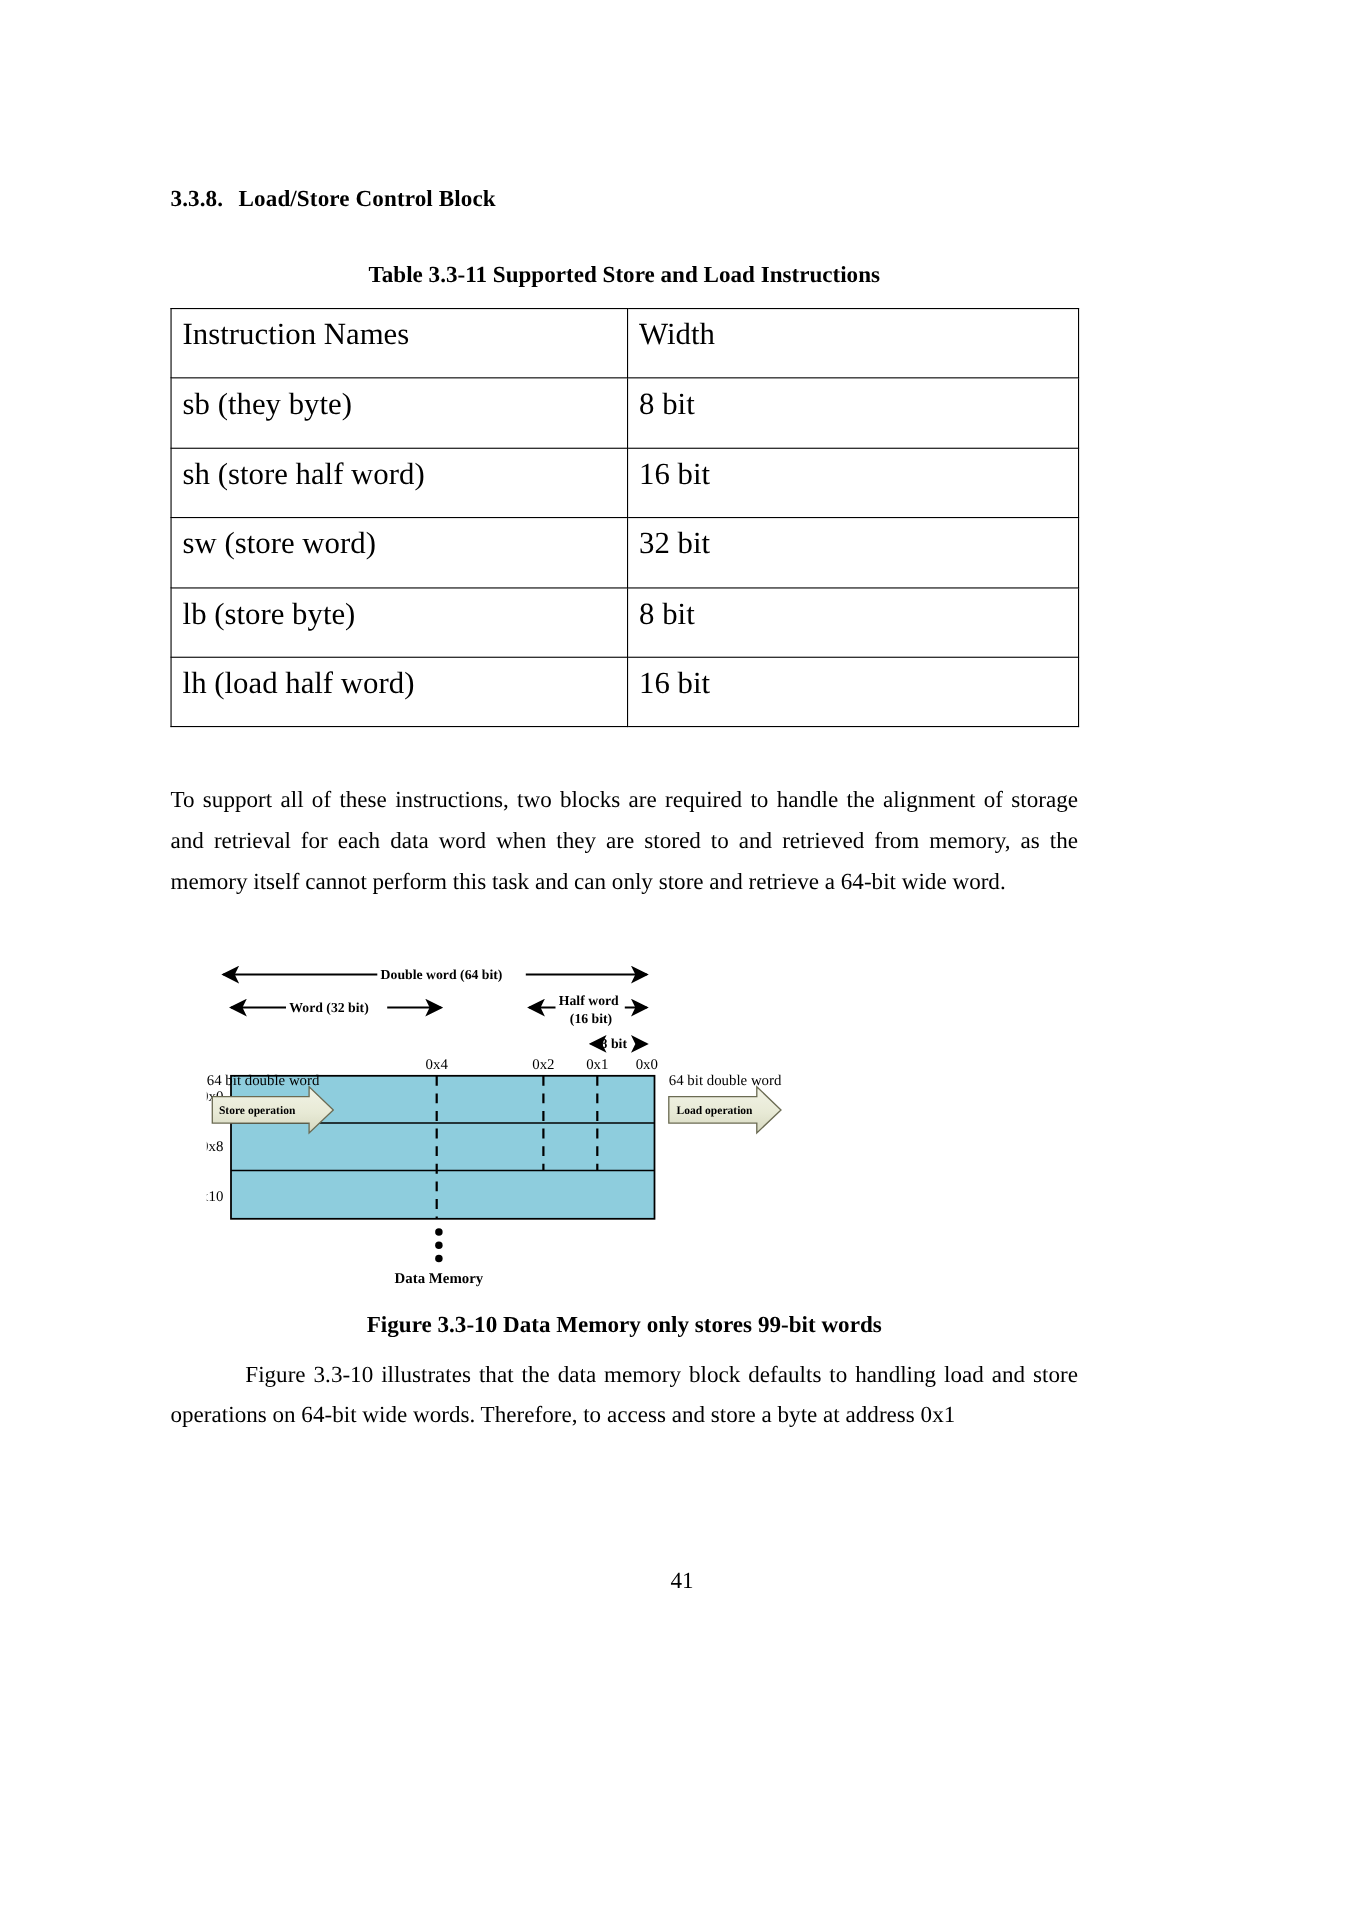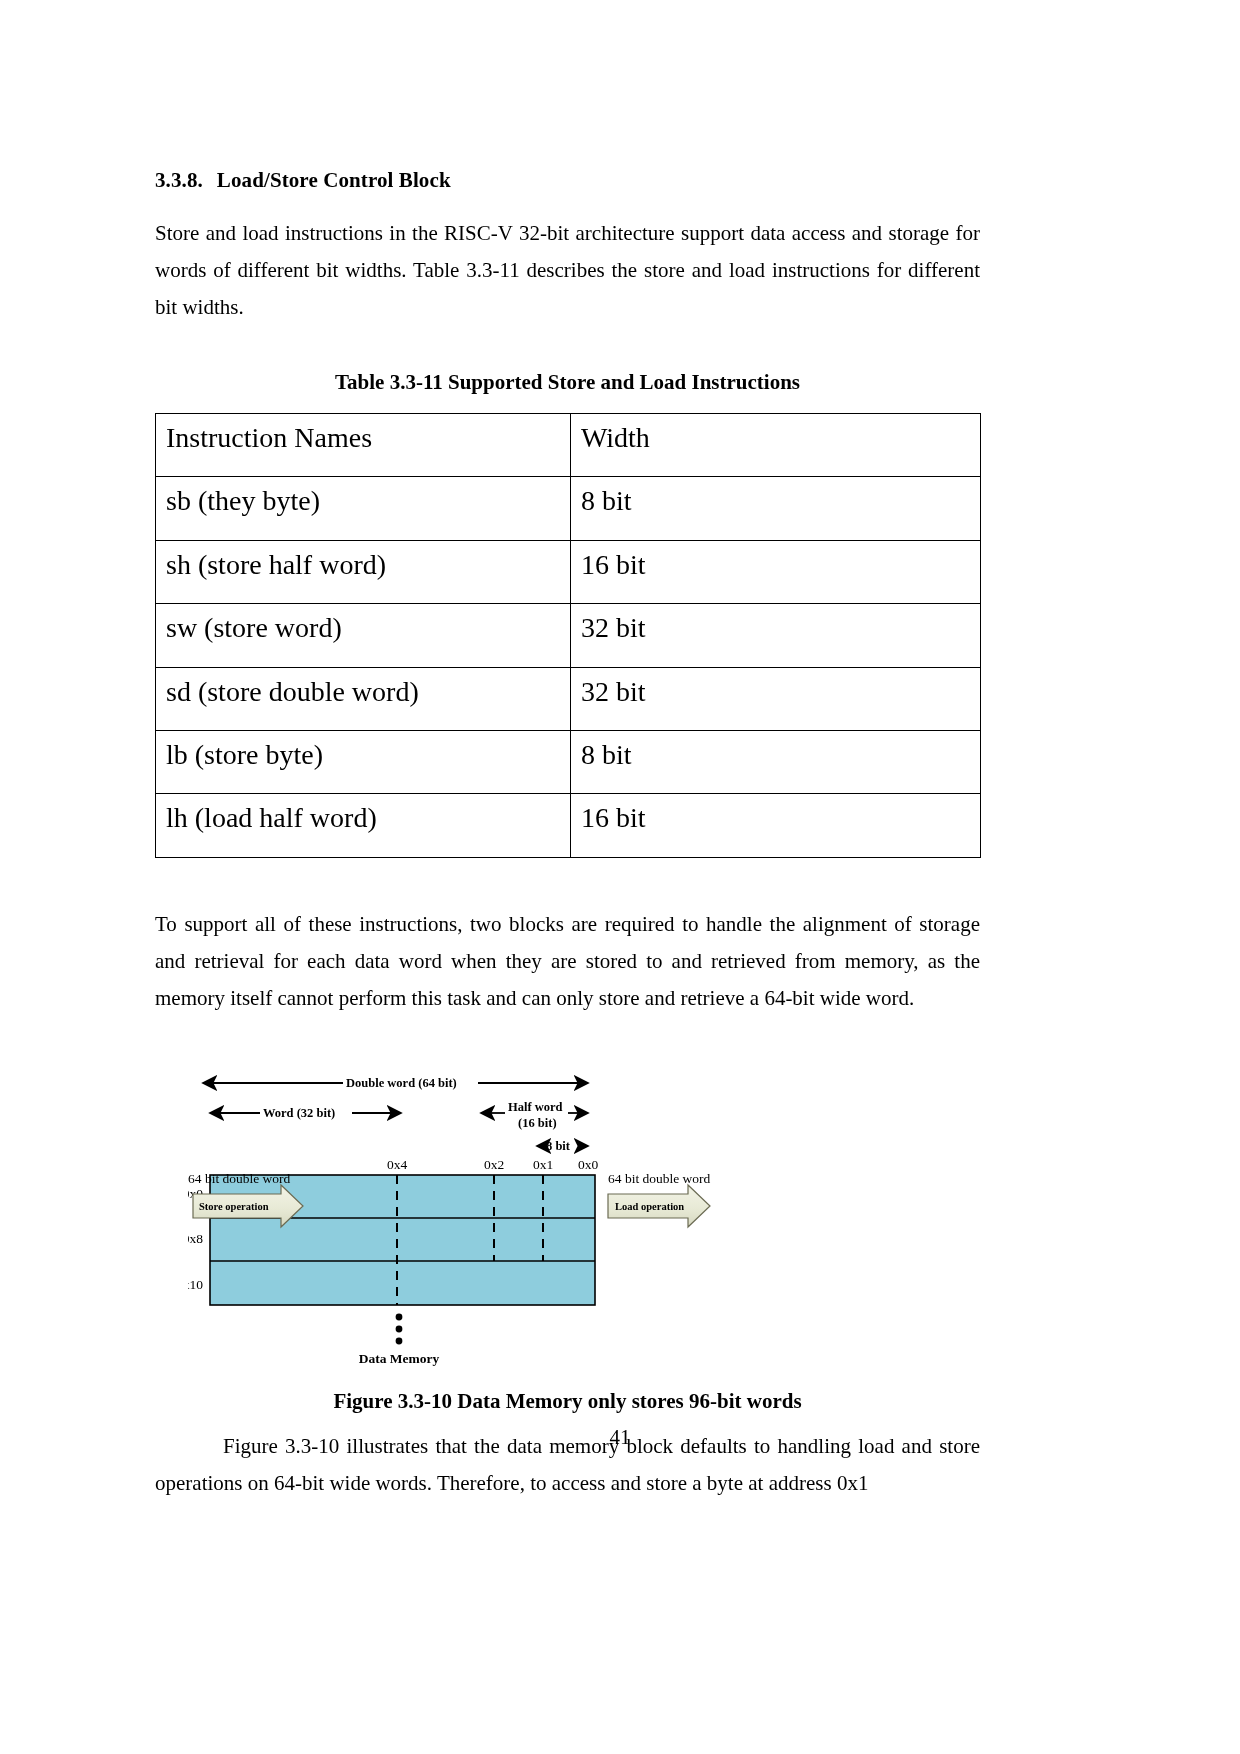--- a/index.html
+++ b/index.html
@@ -135,21 +135,20 @@
 </head>
 <body>
 
 <div class="page">
   <div class="content">
 
     <h2 class="section-heading" style="margin-top:168px;">
       <span class="num">3.3.8.</span><span>Load/Store Control Block</span>
     </h2>
 
-    <p class="body-text" style="margin-top:22px;">Store and load instructions in the RISC-V 32-bit architecture support data access and storage for words of different bit widths. Table 3.3-11 describes the store and load instructions for different bit widths.</p>
 
     <p class="table-caption" style="margin-top:44px;">Table 3.3-11 Supported Store and Load Instructions</p>
 
     <table class="instr-table" style="margin-top:18px;">
       <colgroup>
           <col class="c1">
           <col class="c2">
         </colgroup>
       <thead>
         <tr>
@@ -161,24 +160,20 @@
         <tr>
           <td>sb (they byte)</td>
           <td>8 bit</td>
         </tr>
         <tr>
           <td>sh (store half word)</td>
           <td>16 bit</td>
         </tr>
         <tr>
           <td>sw (store word)</td>
-          <td>32 bit</td>
-        </tr>
-        <tr>
-          <td>sd (store double word)</td>
           <td>32 bit</td>
         </tr>
         <tr>
           <td>lb (store byte)</td>
           <td>8 bit</td>
         </tr>
         <tr>
           <td>lh (load half word)</td>
           <td>16 bit</td>
         </tr>
@@ -262,19 +257,19 @@
         <g>
           <circle cx="211" cy="256" r="3.4" fill="#000"></circle>
           <circle cx="211" cy="268" r="3.4" fill="#000"></circle>
           <circle cx="211" cy="280" r="3.4" fill="#000"></circle>
         </g>
 
         <text class="lbl-dm" x="211" y="302" text-anchor="middle">Data Memory</text>
       </svg>
     </div>
 
-    <p class="figure-caption" style="margin-top:8px;">Figure 3.3-10 Data Memory only stores 96-bit words</p>
+    <p class="figure-caption" style="margin-top:8px;">Figure 3.3-10 Data Memory only stores 99-bit words</p>
 
     <p class="body-text indent-first" style="margin-top:14px;">Figure 3.3-10 illustrates that the data memory block defaults to handling load and store operations on 64-bit wide words. Therefore, to access and store a byte at address 0x1</p>
   </div>
 
   <div class="page-number">41</div>
 </div>
 
 </body></html>

